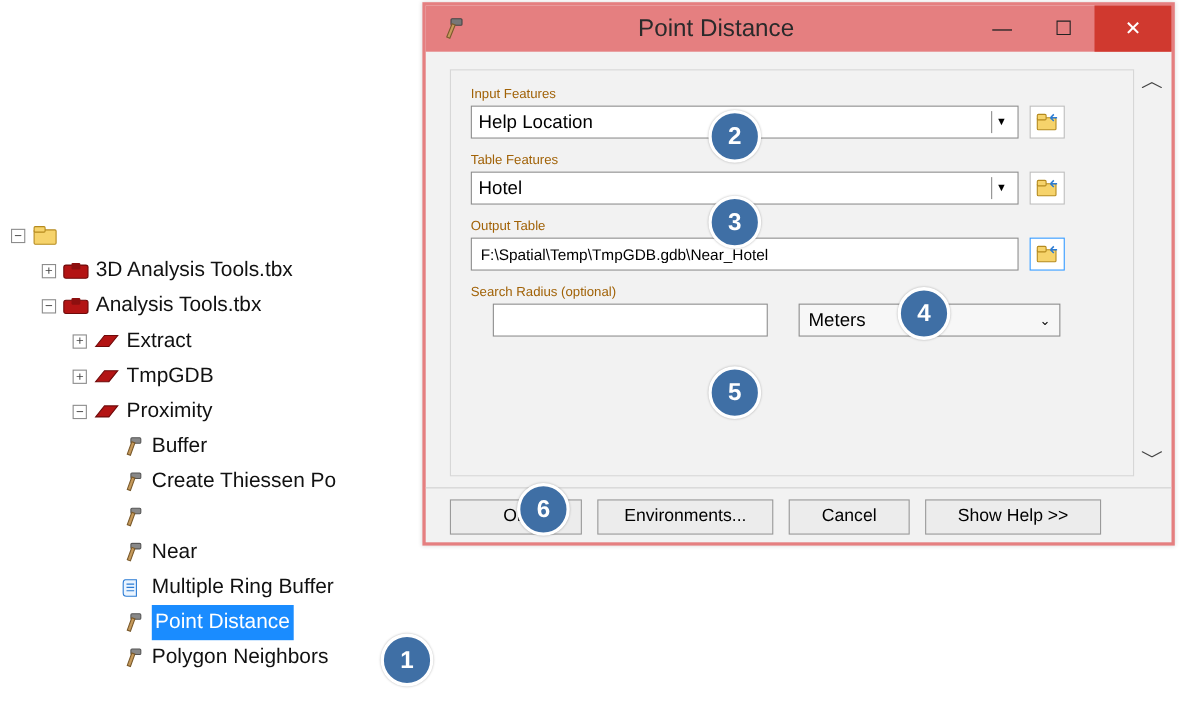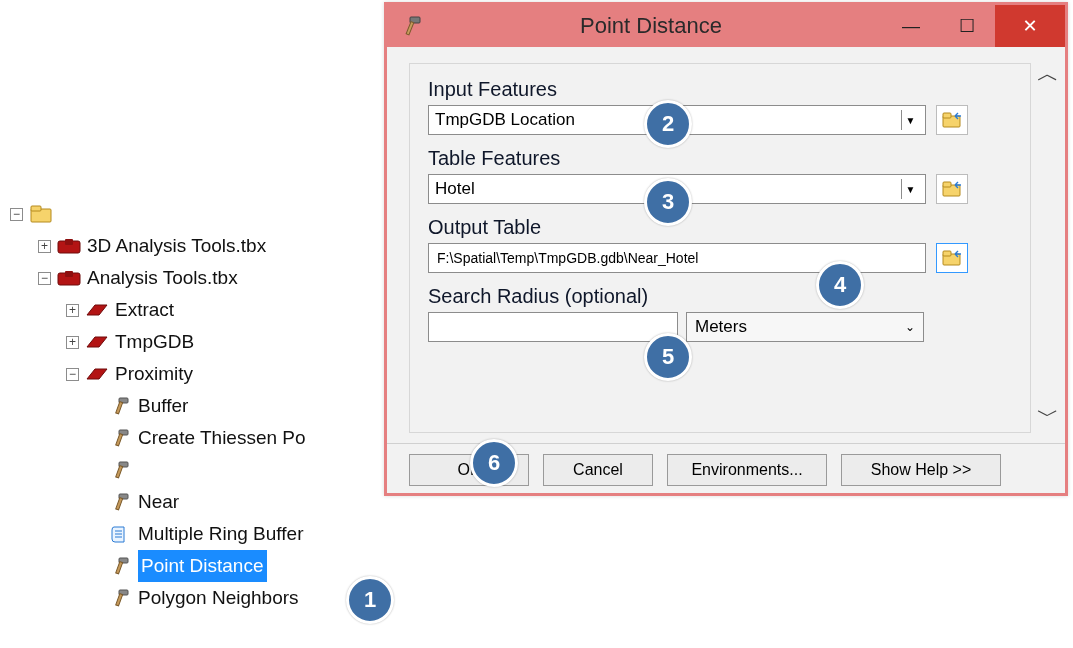--- a/index.html
+++ b/index.html
@@ -110,21 +110,21 @@
     height: 396px;
   }
   .dialog-body-inner {
     border: 1px solid #d7d7d7;
     background: #f2f2f2;
     height: 100%;
     padding: 14px 18px 14px 18px;
     position: relative;
   }
   .field-block { margin-bottom: 12px; }
-  .field-label { font-size: 20px; margin-bottom: 4px; color: #0f172a; }
+  .field-label { font-size: 12px; margin-bottom: 4px; color: #a16207; }
   .field-row { display: flex; align-items: center; gap: 10px; }
   .combo, .txt {
     border: 1px solid #8c8c8c;
     background: #fff;
     height: 30px;
     font-size: 17px;
     padding: 2px 6px;
     display: flex;
     align-items: center;
     justify-content: space-between;
@@ -148,21 +148,21 @@
   .browse {
     width: 32px; height: 30px;
     border: 1px solid #bcbcbc;
     background: #fff;
     display: inline-flex;
     align-items: center; justify-content: center;
     cursor: pointer;
   }
   .browse.active { border: 1px solid #3399ff; }
 
-  .radius-row { display: flex; gap: 8px; align-items: flex-start; }
+  .radius-row { display: flex; gap: 28px; align-items: flex-start; margin-left: 20px; }
   .radius-input {
     border: 1px solid #8c8c8c;
     background: #fff;
     height: 30px;
     width: 250px;
   }
   .unit-select {
     border: 1px solid #8c8c8c;
     background: #f7f7f7;
     height: 30px;
@@ -397,21 +397,21 @@
     <span class="winbtn close">✕</span>
   </div>
 
   <div class="dialog-body">
     <div class="dialog-body-inner">
 
       <div class="field-block">
         <div class="field-label">Input Features</div>
         <div class="field-row">
           <div class="combo">
-            <span>TmpGDB Location</span>
+            <span>Help Location</span>
             <span class="arrow">▼</span>
           </div>
           <span class="browse">
             <svg width="22" height="18">
                 <rect x="2" y="5" width="17" height="11" rx="1" fill="#f6d36b" stroke="#b58a1e"></rect>
                 <rect x="2" y="2" width="8" height="5" rx="1" fill="#f6d36b" stroke="#b58a1e"></rect>
                 <path d="M16 2 L19 -1 M16 2 L19 5 M16 2 H22" stroke="#2b7bd4" stroke-width="1.4" fill="none" transform="translate(-2,3)"></path>
               </svg>
           </span>
         </div>
@@ -464,22 +464,22 @@
     </div>
 
     <div class="scroll-rail">
       <span>︿</span>
       <span>﹀</span>
     </div>
   </div>
 
   <div class="dialog-footer">
     <span class="btn ok">OK</span>
+    <span class="btn wide">Environments...</span>
     <span class="btn">Cancel</span>
-    <span class="btn wide">Environments...</span>
     <span class="btn wide">Show Help &gt;&gt;</span>
   </div>
 </div>
 
 <div class="callout" style="left:346px; top:576px">1</div>
 <div class="callout" style="left:644px; top:100px">2</div>
 <div class="callout" style="left:644px; top:178px">3</div>
 <div class="callout" style="left:816px; top:261px">4</div>
 <div class="callout" style="left:644px; top:333px">5</div>
 <div class="callout" style="left:470px; top:439px">6</div>

